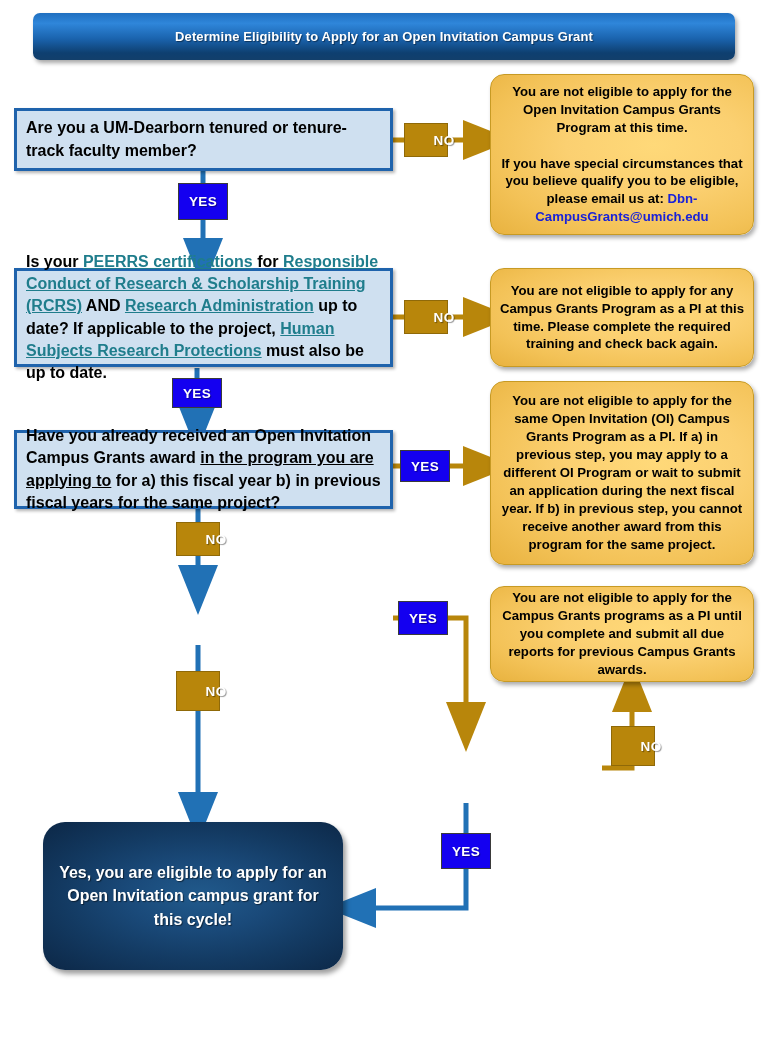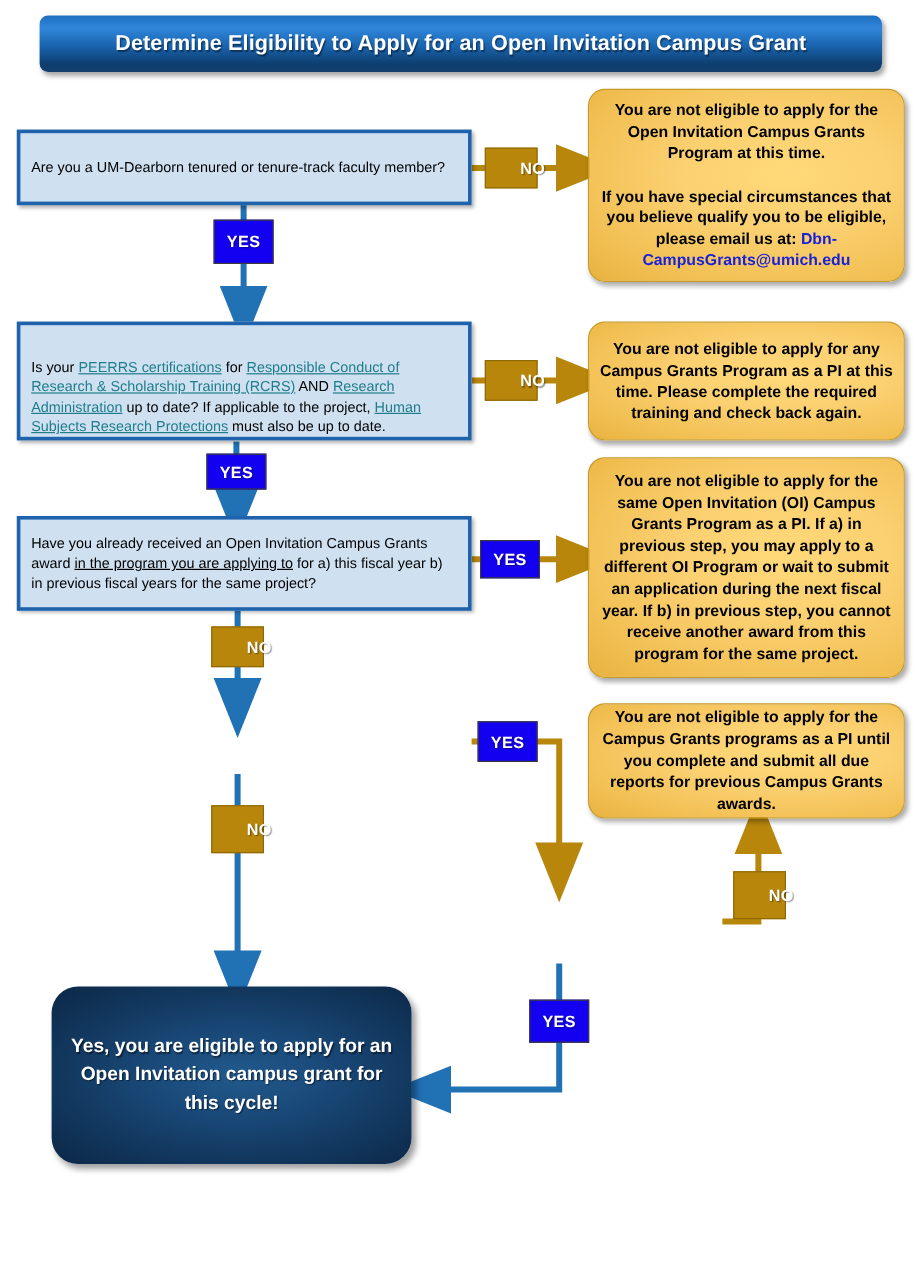--- a/index.html
+++ b/index.html
@@ -46,41 +46,41 @@
         #0e3f70 85%,
         #123f6b 100%);
     box-shadow: 2px 3px 4px rgba(0,0,0,0.35);
     display: flex;
     align-items: center;
     justify-content: center;
     box-sizing: border-box;
   }
   .title-banner .title-text {
     color: #ffffff;
-    font-size: 18px;
+    font-size: 13px;
     font-weight: bold;
     letter-spacing: 0.1px;
     text-shadow: 1px 1px 1px rgba(0,0,0,0.45);
     white-space: nowrap;
   }
 
   
   .qbox {
     position: absolute;
     background: #cfe0f0;
     border: 3px solid #1f63ac;
     box-sizing: border-box;
     box-shadow: 2px 2px 3px rgba(0,0,0,0.3);
     display: flex;
     align-items: center;
   }
   .qbox .qtext {
     color: #000000;
-    font-size: 12px;
-    font-weight: normal;
+    font-size: 16px;
+    font-weight: bold;
     line-height: 1.38;
     padding: 0 9px;
     width: 100%;
     box-sizing: border-box;
   }
   .qbox .qtext .lnk {
     color: #1f7d8c;
     text-decoration: underline;
   }
   .qbox .qtext .emph {
@@ -207,21 +207,21 @@
   </svg>
 
   <div class="title-banner">
     <span class="title-text">Determine Eligibility to Apply for an Open Invitation Campus Grant</span>
   </div>
 
   <div class="qbox" style="left:14px; top:108px; width:379px; height:63px;">
     <div class="qtext"><span>Are you a UM-Dearborn tenured or tenure-track faculty member?</span></div>
   </div>
 
-  <div class="qbox" style="left:14px; top:268px; width:379px; height:99px;align-items:flex-end;">
+  <div class="qbox" style="left:14px; top:268px; width:379px; height:99px;">
     <div class="qtext"><span>Is your </span><span class="lnk">PEERRS certifications</span><span> for </span><span class="lnk">Responsible Conduct of Research &amp; Scholarship Training (RCRS)</span><span> AND </span><span class="lnk">Research Administration</span><span> up to date? If applicable to the project, </span><span class="lnk">Human Subjects Research Protections</span><span> must also be up to date.</span></div>
   </div>
 
   <div class="qbox" style="left:14px; top:430px; width:379px; height:79px;">
     <div class="qtext"><span>Have you already received an Open Invitation Campus Grants award </span><span class="emph">in the program you are applying to</span><span> for a) this fiscal year b) in previous fiscal years for the same project?</span></div>
   </div>
 
 
 
   <div class="ybox" style="left:490px; top:74px; width:264px; height:161px;">

